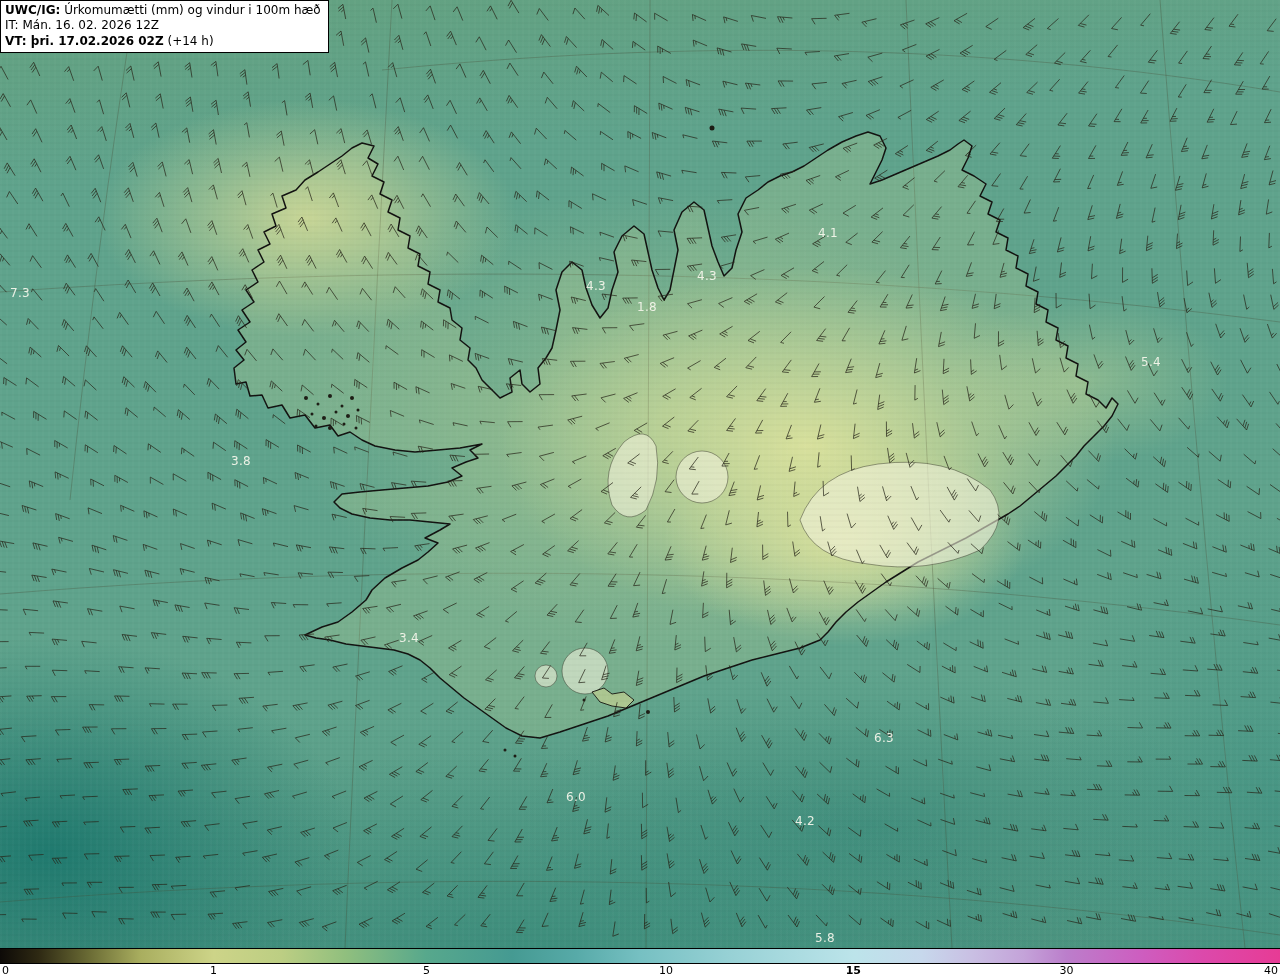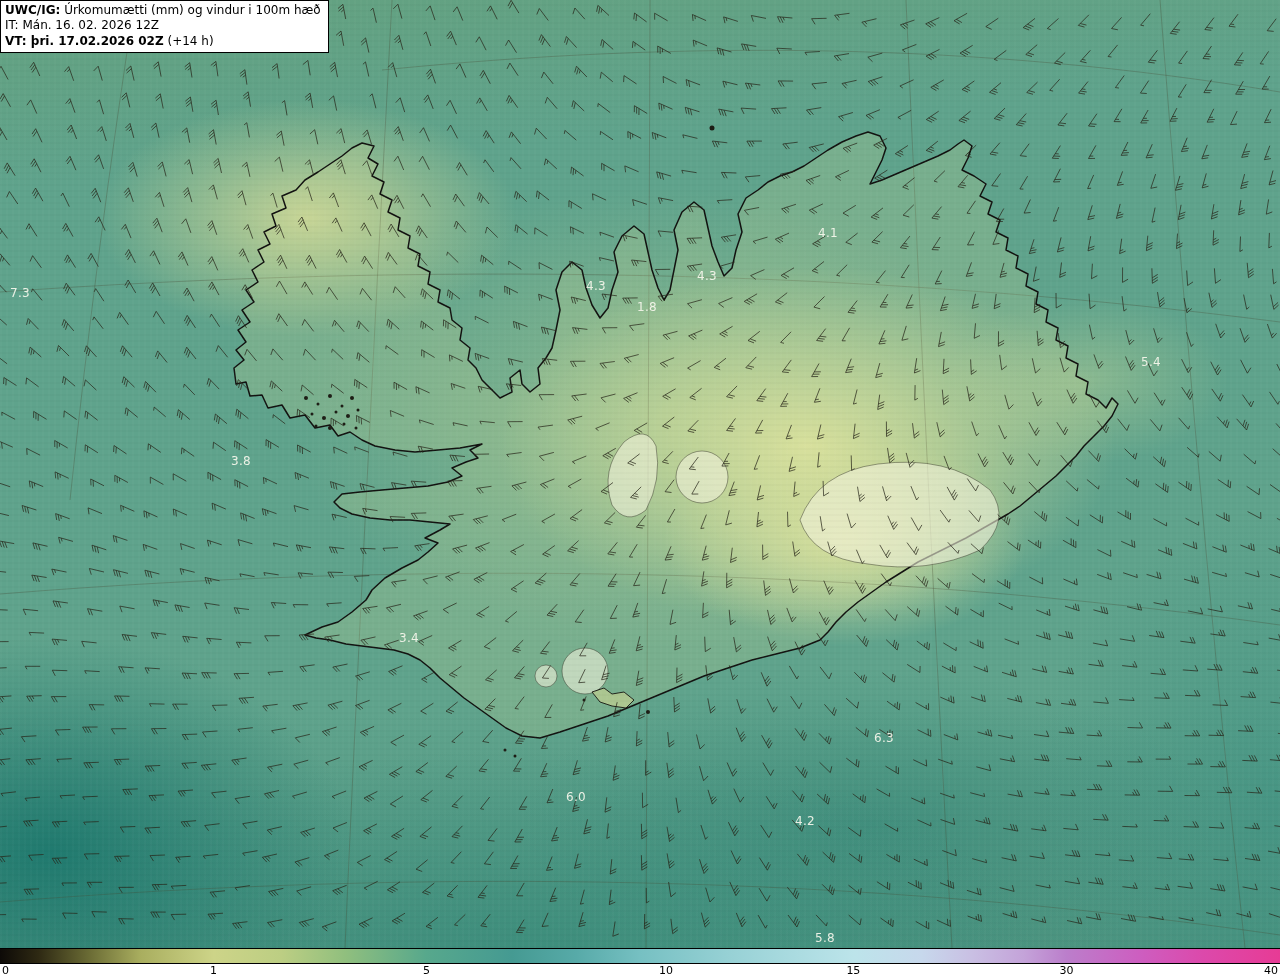--- a/index.html
+++ b/index.html
@@ -141,18 +141,18 @@
     </div>
   </div>
 
   <div id="colorbar-wrap">
     <div id="colorbar" style="background: linear-gradient(90deg, rgb(13, 10, 7) 0%, rgb(46, 41, 19) 3%, rgb(107, 108, 53) 7%, rgb(169, 174, 95) 11%, rgb(205, 212, 136) 16.7%, rgb(188, 206, 131) 22%, rgb(144, 191, 126) 27%, rgb(87, 168, 140) 33.3%, rgb(69, 154, 146) 40%, rgb(87, 170, 168) 45%, rgb(118, 192, 194) 50%, rgb(151, 209, 213) 57%, rgb(170, 219, 224) 62%, rgb(188, 228, 234) 66.7%, rgb(199, 216, 236) 72%, rgb(201, 191, 227) 76%, rgb(196, 163, 217) 80%, rgb(187, 126, 203) 83.3%, rgb(205, 94, 192) 89%, rgb(220, 73, 171) 94%, rgb(231, 59, 149) 100%);"></div>
     <div id="tick-row">
         <span class="tick" style="left: 2px;">0</span>
         <span class="tick" style="left: 16.67%; transform: translateX(-50%);">1</span>
         <span class="tick" style="left: 33.33%; transform: translateX(-50%);">5</span>
         <span class="tick" style="left: 50%; transform: translateX(-50%); margin-left: 26px;">10</span>
-        <span class="tick" style="left: 66.67%; transform: translateX(-50%);">15</span>
+        <span class="tick" style="left: 66.67%; transform: translateX(-50%); font-weight: bold;">15</span>
         <span class="tick" style="left: 83.33%; transform: translateX(-50%);">30</span>
         <span class="tick" style="right: 2px;">40</span>
       </div>
   </div>
 </div>
 
 </body></html>

